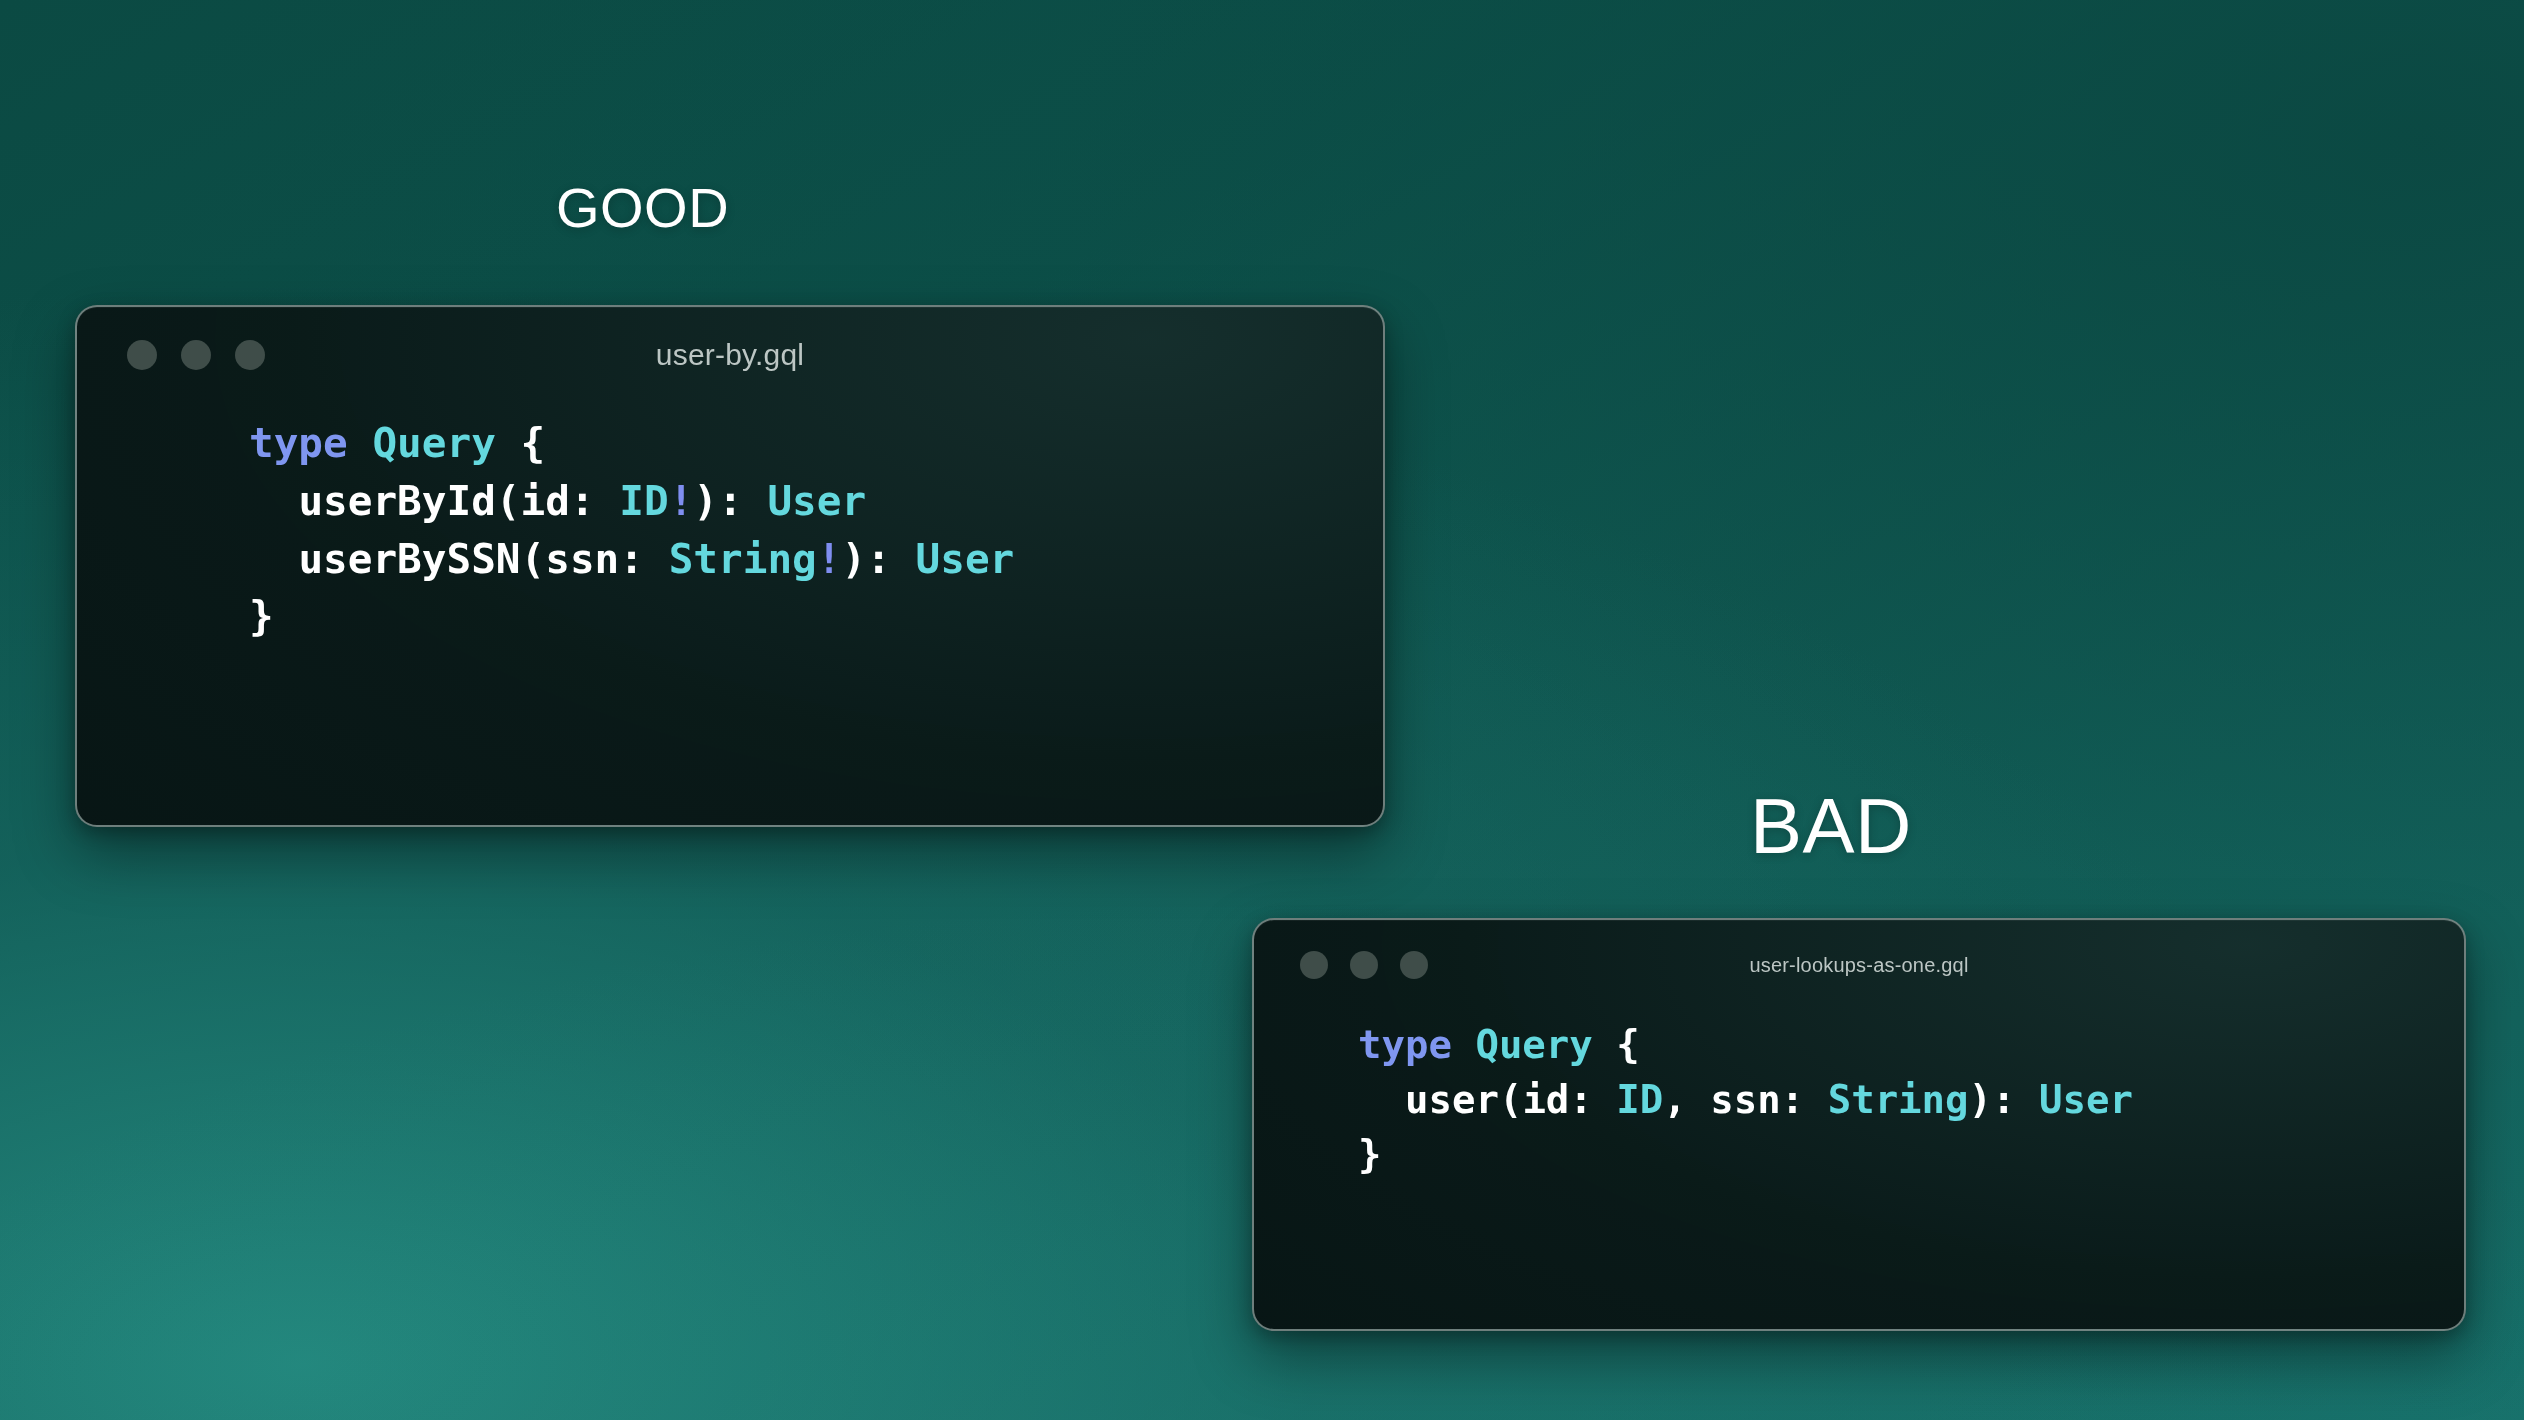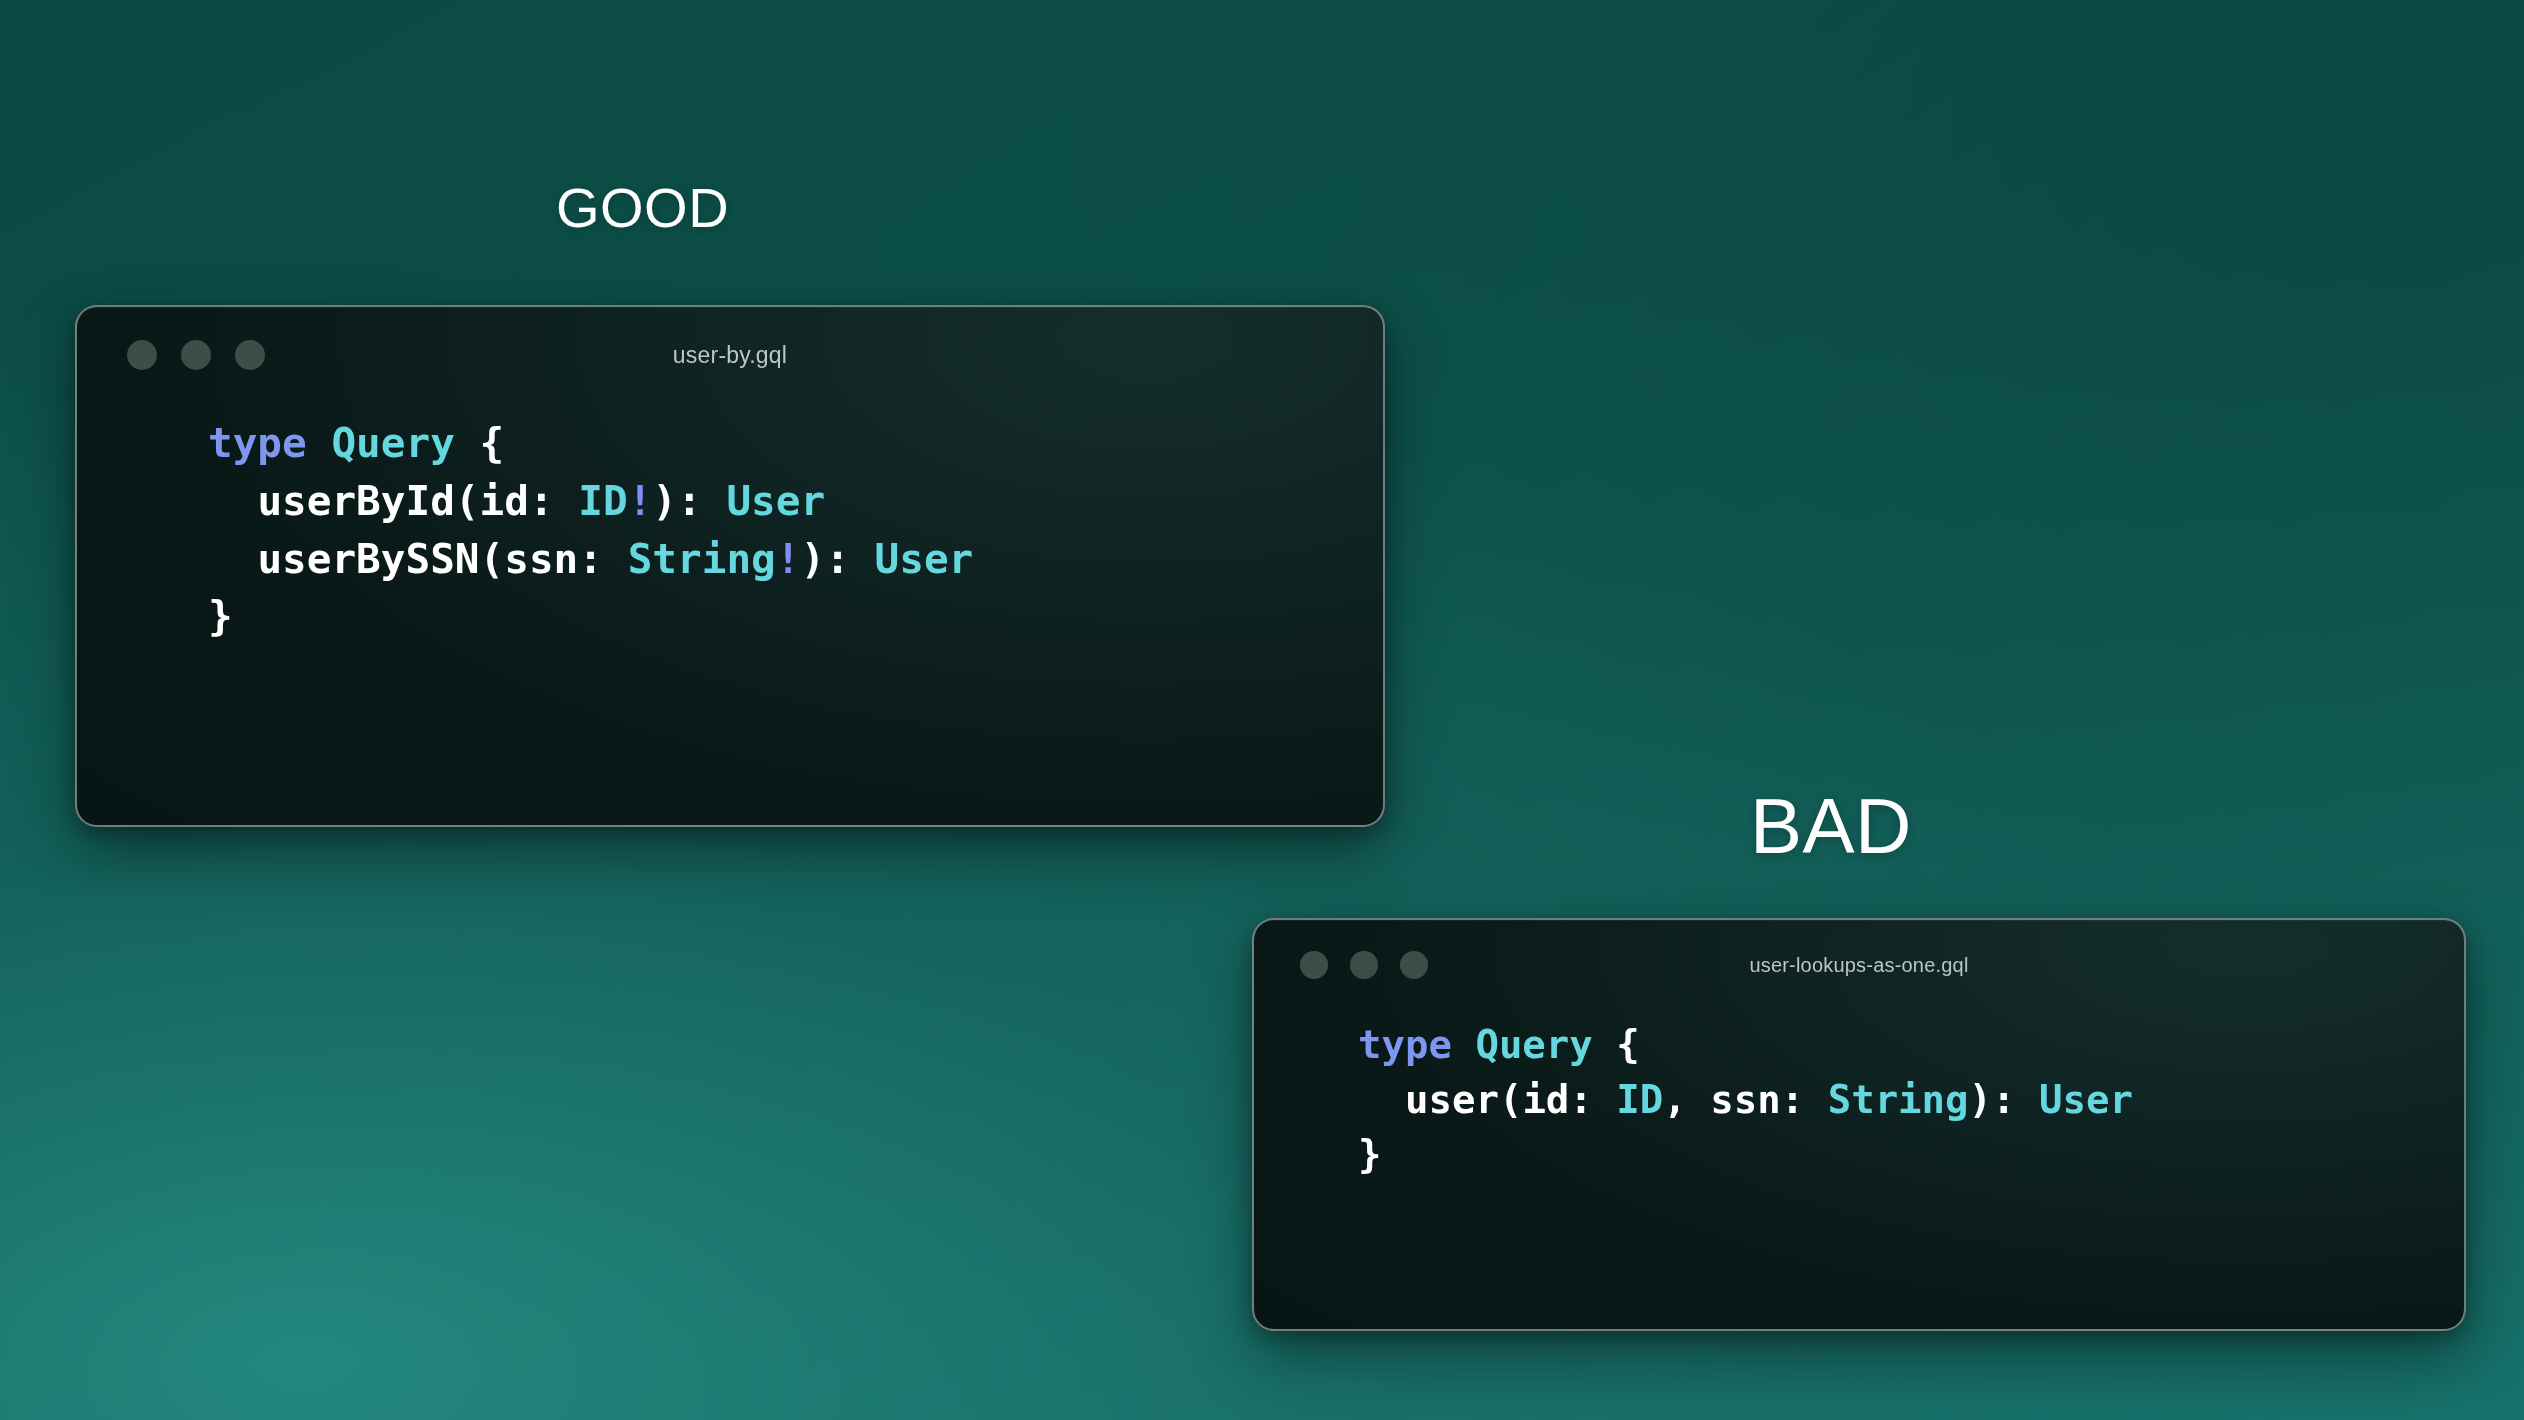--- a/index.html
+++ b/index.html
@@ -111,40 +111,40 @@
   .window-bad .dot { width: 28px; height: 28px; }
 
   .win-title {
     position: absolute;
     left: 0;
     right: 0;
     top: 50%;
     transform: translateY(-50%);
     text-align: center;
     color: #bcc6c4;
-    font-size: 23px;
+    font-size: 30px;
     font-weight: 400;
     letter-spacing: 0.2px;
     pointer-events: none;
   }
   .window-bad .win-title { font-size: 20px; }
 
   
   .code {
     margin: 0;
     padding: 12px 0 0 0;
     font-family: "DejaVu Sans Mono", "Liberation Mono", monospace;
     font-size: 40px;
     line-height: 1.41;
     white-space: pre;
     color: #ffffff;
     font-weight: 700;
     letter-spacing: 0px;
   }
-  .window-good .code { padding-left: 131px; font-size: 41px; }
+  .window-good .code { padding-left: 131px; font-size: 41px; margin-left: 41px; }
   .window-bad  .code { padding-left: 104px;  font-size: 39px; padding-top: 8px; }
 
   .tok-kw    { color: #7f96f0; }
   .tok-type  { color: #64d8de; }
   .tok-punct { color: #ffffff; }
   .tok-field { color: #ffffff; }
   .tok-arg   { color: #ffffff; }
   .tok-bang  { color: #7f8ef0; }
 </style>
 </head>

